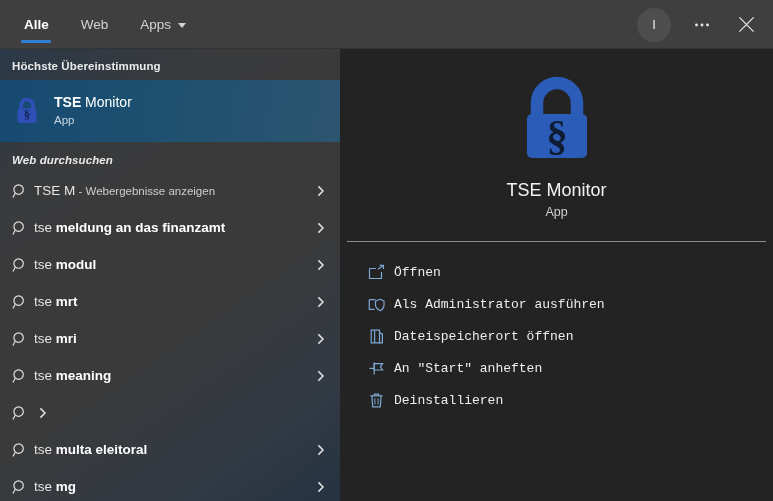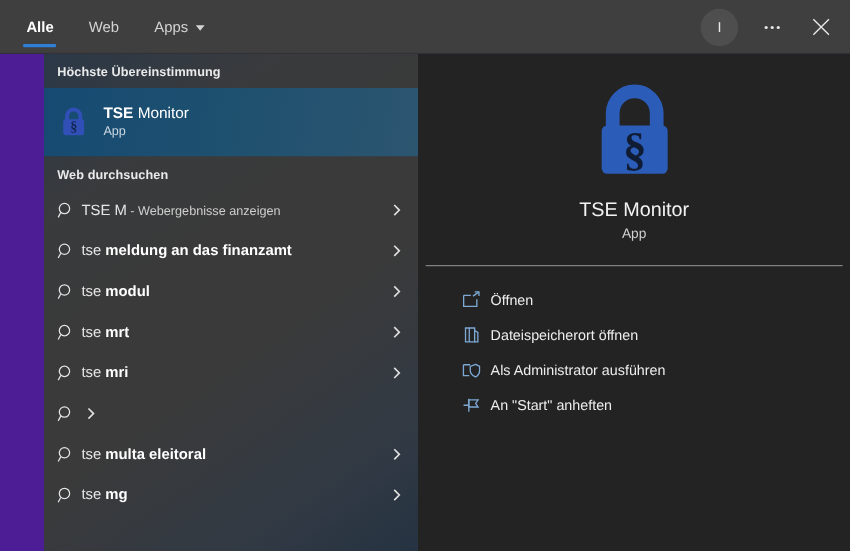--- a/index.html
+++ b/index.html
@@ -121,31 +121,30 @@
     background:
       linear-gradient(145deg,
         rgba(40,56,74,0.85) 0%,
         rgba(56,60,66,0.35) 22%,
         rgba(58,58,58,0.0) 42%,
         rgba(58,58,58,0.0) 58%,
         rgba(44,58,76,0.55) 82%,
         rgba(36,50,66,0.95) 100%),
       #3a3a3a;
     overflow: hidden;
-    margin-left: 40px;
   }
 
   .section-label {
     font-size: 11.5px;
     font-weight: bold;
     color: #eaeaea;
     padding: 11px 0 8px 12px;
     letter-spacing: 0.1px;
   }
-  .section-label.web { padding-top: 12px; padding-bottom: 6px; }
+  .section-label.web { padding-top: 12px; padding-bottom: 6px; font-style: italic; }
 
   
   .best-match {
     position: relative;
     height: 62px;
     display: flex;
     align-items: center;
     padding-left: 10px;
     background: linear-gradient(100deg, #164a72 0%, #1d506f 45%, #2c5570 100%);
     cursor: default;
@@ -229,22 +228,23 @@
     height: 1px;
     background: #8d8d8d;
     margin: 22px 7px 0 7px;
   }
 
   .actions { padding: 14px 0 0 0; }
   .action {
     height: 32px;
     display: flex;
     align-items: center;
-    padding-left: 40px;
+    padding-left: 28px;
     cursor: default;
+    font-family: Liberation Mono, monospace;
   }
   .act-icon {
     width: 26px; flex: 0 0 26px;
     display: flex; align-items: center; justify-content: flex-start;
     color: #7ea9d4;
   }
   .act-icon svg { display: block; }
   .act-label { font-size: 13px; color: #ededed; white-space: nowrap; }
 </style>
 </head>
@@ -389,20 +389,34 @@
           </svg>
         </div>
         <div class="sug-label"><span class="lite">tse </span><span class="bold">mri</span><span class="tail"></span></div>
         <div class="sug-chev">
           <svg width="12" height="12" viewBox="0 0 12 12" aria-hidden="true">
             <path d="M3.4 1.4 L8 6 L3.4 10.6" stroke="currentColor" stroke-width="1.5" fill="none"></path>
           </svg>
         </div>
       </div>
 
+      <div class="sug">
+        <div class="sug-icon">
+          <svg width="16" height="16" viewBox="0 0 16 16" aria-hidden="true">
+            <circle cx="6.6" cy="6.6" r="4.7" stroke="currentColor" stroke-width="1.15" fill="none"></circle>
+            <path d="M3.2 10.3 L0.9 14.6" stroke="currentColor" stroke-width="1.15" fill="none"></path>
+          </svg>
+        </div>
+        <div class="sug-label"><span class="lite">tse </span><span class="bold">meaning</span><span class="tail"></span></div>
+        <div class="sug-chev">
+          <svg width="12" height="12" viewBox="0 0 12 12" aria-hidden="true">
+            <path d="M3.4 1.4 L8 6 L3.4 10.6" stroke="currentColor" stroke-width="1.5" fill="none"></path>
+          </svg>
+        </div>
+      </div>
 
       <div class="sug">
         <div class="sug-icon">
           <svg width="16" height="16" viewBox="0 0 16 16" aria-hidden="true">
             <circle cx="6.6" cy="6.6" r="4.7" stroke="currentColor" stroke-width="1.15" fill="none"></circle>
             <path d="M3.2 10.3 L0.9 14.6" stroke="currentColor" stroke-width="1.15" fill="none"></path>
           </svg>
         </div>
         <div class="sug-chev">
           <svg width="12" height="12" viewBox="0 0 12 12" aria-hidden="true">
@@ -463,55 +477,66 @@
 
         <div class="action">
           <div class="act-icon">
             <svg width="17" height="17" viewBox="0 0 17 17" aria-hidden="true">
               <path d="M1.5 4.5 H8 M1.5 4.5 V14.5 H13.5 V8" stroke="currentColor" stroke-width="1.2" fill="none" stroke-linejoin="miter"></path>
               <path d="M10 5.2 L15.2 1.6" stroke="currentColor" stroke-width="1.2" fill="none"></path>
               <path d="M11.6 1.4 H15.4 V5.0" stroke="currentColor" stroke-width="1.2" fill="none"></path>
             </svg>
           </div>
           <div class="act-label">Öffnen</div>
-        </div>
-
-        <div class="action">
-          <div class="act-icon">
-            <svg width="17" height="17" viewBox="0 0 17 17" aria-hidden="true">
-              <path d="M3.2 2.2 H11.5 V14.8 H3.2 Z" stroke="currentColor" stroke-width="1.2" fill="none"></path>
-              <path d="M6.6 2.2 V14.8" stroke="currentColor" stroke-width="1.2" fill="none"></path>
-              <path d="M11.5 4.6 L14.4 6.2 V14.8 H11.5" stroke="currentColor" stroke-width="1.2" fill="none"></path>
-            </svg>
-          </div>
-          <div class="act-label">Dateispeicherort öffnen</div>
         </div>
 
         <div class="action">
           <div class="act-icon">
             <svg width="17" height="17" viewBox="0 0 17 17" aria-hidden="true">
               <path d="M1.3 3.6 H7.4 M1.3 3.6 V13.4 H6.6" stroke="currentColor" stroke-width="1.2" fill="none"></path>
               <path d="M7.5 5.0 L12.4 3.3 L16.0 5.0 V9.0
                        C16.0 12.4 12.4 14.7 12.4 14.7
                        C12.4 14.7 7.5 12.4 7.5 9.0 Z" stroke="currentColor" stroke-width="1.2" fill="none" stroke-linejoin="round"></path>
             </svg>
           </div>
           <div class="act-label">Als Administrator ausführen</div>
         </div>
 
         <div class="action">
           <div class="act-icon">
             <svg width="17" height="17" viewBox="0 0 17 17" aria-hidden="true">
+              <path d="M3.2 2.2 H11.5 V14.8 H3.2 Z" stroke="currentColor" stroke-width="1.2" fill="none"></path>
+              <path d="M6.6 2.2 V14.8" stroke="currentColor" stroke-width="1.2" fill="none"></path>
+              <path d="M11.5 4.6 L14.4 6.2 V14.8 H11.5" stroke="currentColor" stroke-width="1.2" fill="none"></path>
+            </svg>
+          </div>
+          <div class="act-label">Dateispeicherort öffnen</div>
+        </div>
+
+        <div class="action">
+          <div class="act-icon">
+            <svg width="17" height="17" viewBox="0 0 17 17" aria-hidden="true">
               <path d="M6.2 2.6 V14.4" stroke="currentColor" stroke-width="1.2" fill="none"></path>
               <path d="M6.2 3.6 H14.6 L12.4 6.8 L14.6 10.0 H6.2 Z" stroke="currentColor" stroke-width="1.2" fill="none" stroke-linejoin="miter"></path>
               <path d="M1.4 8.4 H6.2" stroke="currentColor" stroke-width="1.2" fill="none"></path>
             </svg>
           </div>
           <div class="act-label">An "Start" anheften</div>
         </div>
 
 
+        <div class="action">
+          <div class="act-icon">
+            <svg width="17" height="17" viewBox="0 0 17 17" aria-hidden="true">
+              <path d="M2.4 3.8 H14.6" stroke="currentColor" stroke-width="1.2" fill="none"></path>
+              <path d="M6.4 3.8 V2.2 H10.6 V3.8" stroke="currentColor" stroke-width="1.2" fill="none"></path>
+              <path d="M3.9 3.8 L4.7 14.8 H12.3 L13.1 3.8" stroke="currentColor" stroke-width="1.2" fill="none"></path>
+              <path d="M6.9 6.4 V12.4 M10.1 6.4 V12.4" stroke="currentColor" stroke-width="1.0" fill="none"></path>
+            </svg>
+          </div>
+          <div class="act-label">Deinstallieren</div>
+        </div>
 
       </div>
     </div>
 
   </div>
 </div>
 
 </body></html>

